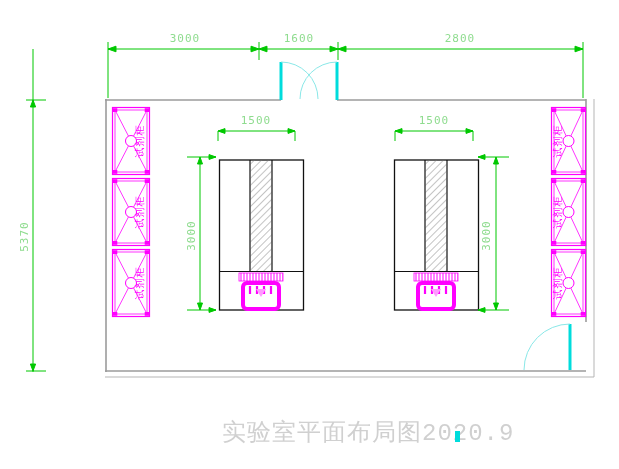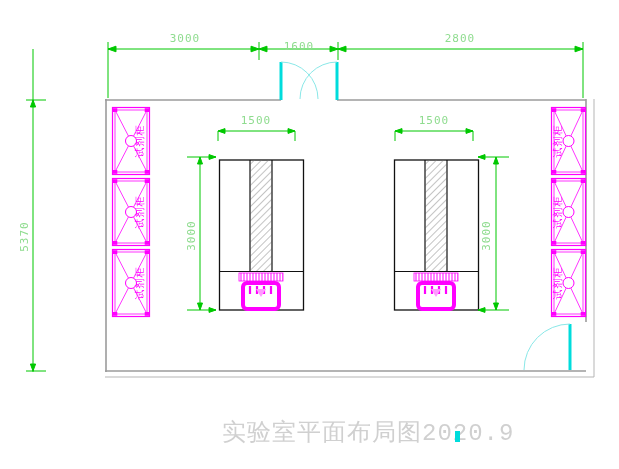--- a/index.html
+++ b/index.html
@@ -153,21 +153,21 @@
       <line x1="478" y1="157" x2="509" y2="157"></line>
         <line x1="478" y1="310" x2="509" y2="310"></line>
       <path d="M496,157 L493.5,164 L498.5,164 Z"></path>
         <path d="M496,310 L493.5,303 L498.5,303 Z"></path>
       <path d="M478,157 L485,154.6 L485,159.4 Z"></path>
         <path d="M478,310 L485,307.6 L485,312.4 Z"></path>
     </g>
   </svg>
 
   <div class="dimtext" style="left:150px;top:32px;width:70px;">3000</div>
-  <div class="dimtext" style="left:264px;top:40px;width:70px;">1600</div>
+  <div class="dimtext" style="left:264px;top:32px;width:70px;">1600</div>
   <div class="dimtext" style="left:425px;top:32px;width:70px;">2800</div>
   <div class="dimtext rot" style="left:-11px;top:230px;width:70px;">5370</div>
 
   <div class="dimtext" style="left:226px;top:114px;width:60px;">1500</div>
   <div class="dimtext" style="left:404px;top:114px;width:60px;">1500</div>
   <div class="dimtext rot" style="left:161px;top:229px;width:60px;">3000</div>
   <div class="dimtext rot" style="left:456px;top:229px;width:60px;">3000</div>
 
   <div class="cablabel" style="left:110px;top:135px;">试剂柜</div>
   <div class="cablabel" style="left:110px;top:206px;">试剂柜</div>

